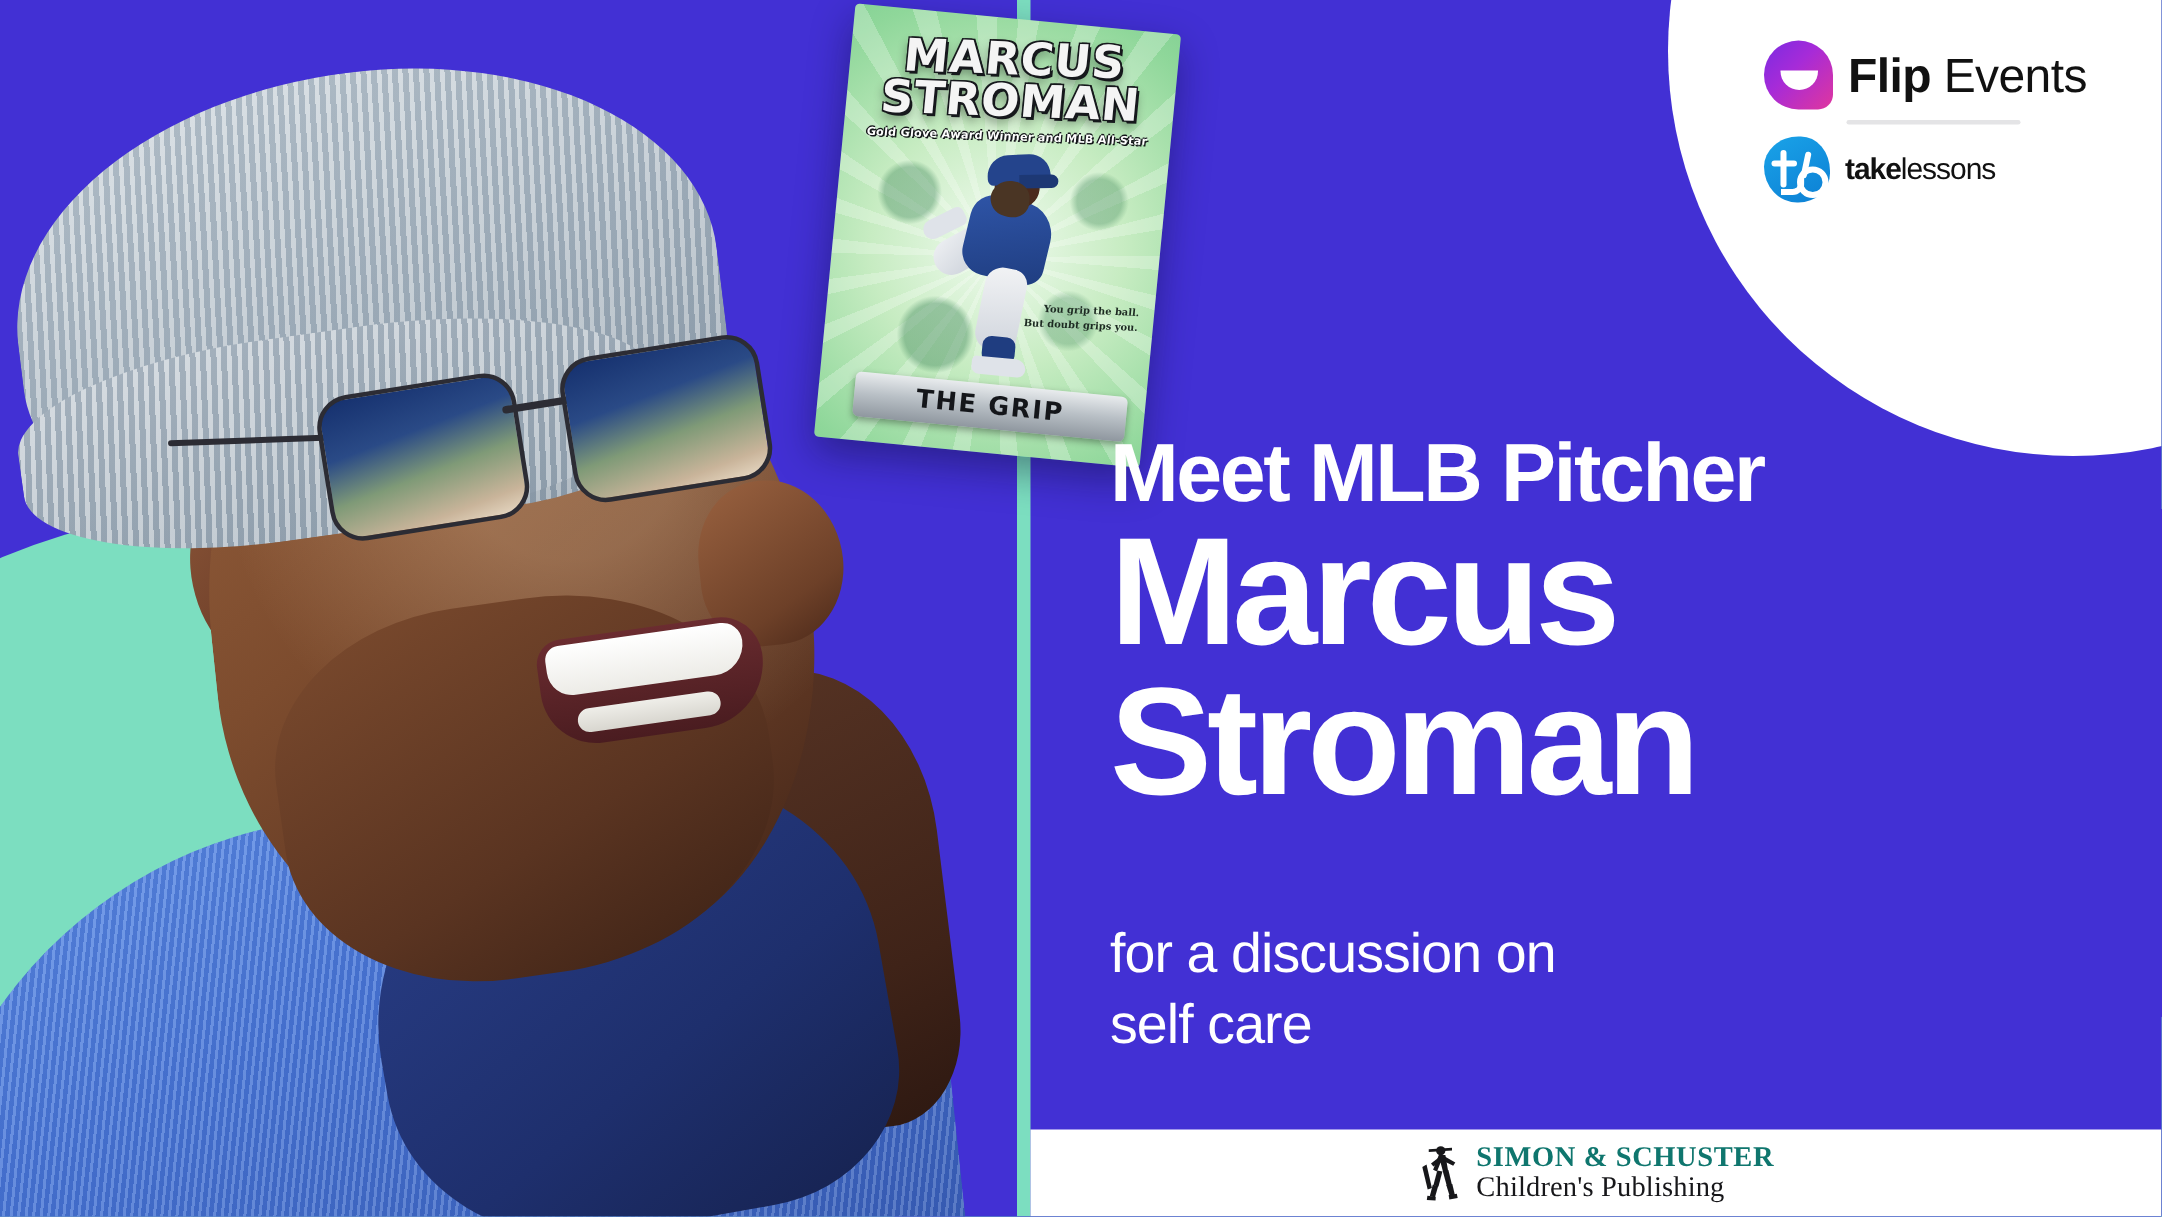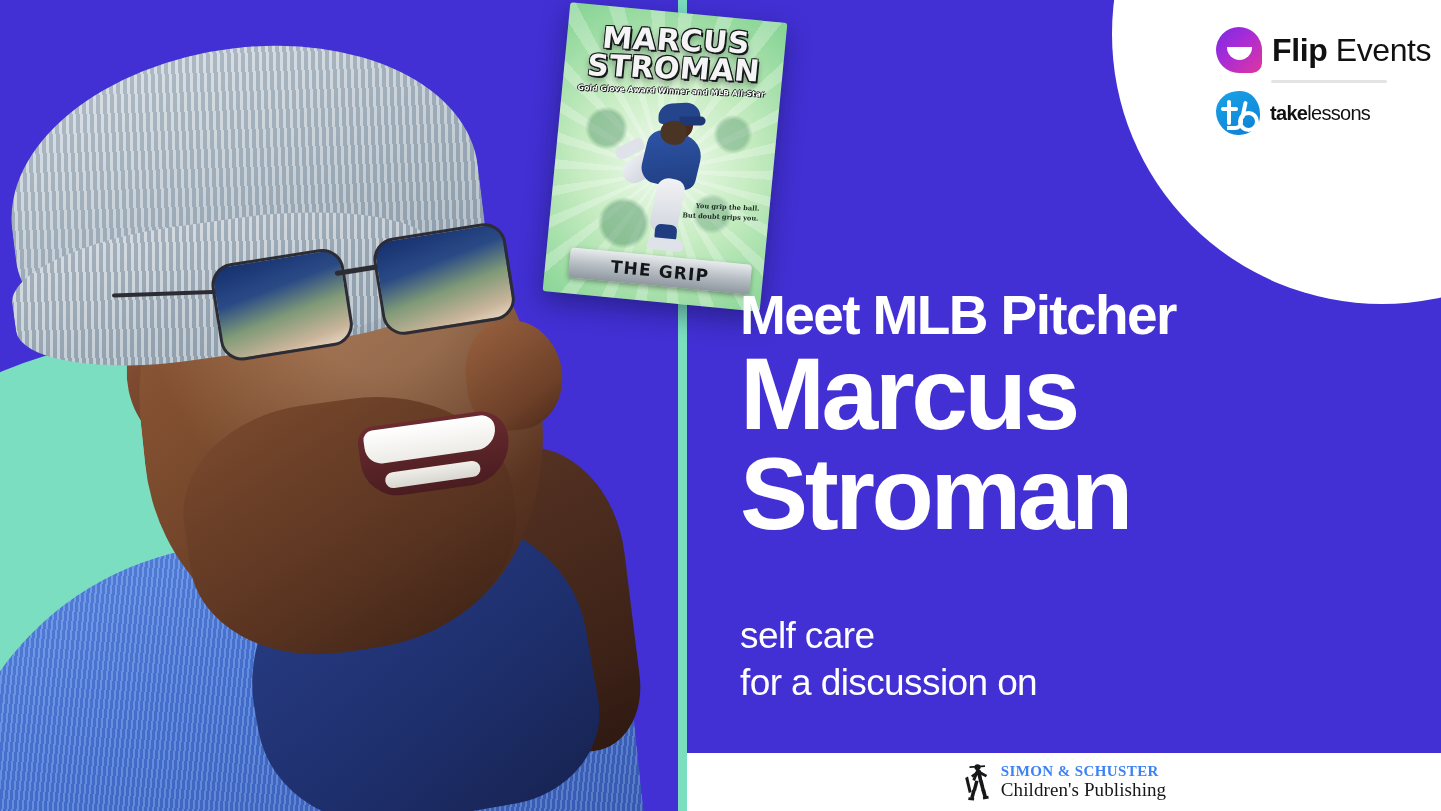--- a/index.html
+++ b/index.html
@@ -220,21 +220,21 @@
   .book-grip-band span{
     font-family:"DejaVu Sans",sans-serif;font-weight:700;font-size:17px;
     color:#14161a;letter-spacing:1.2px;
   }
 
   
   .logo-circle{
     position:absolute;left:1112px;top:-236px;width:540px;height:540px;
     border-radius:50%;background:#ffffff;
   }
-  .logo-stack{position:absolute;left:1216px;top:22px;width:225px;}
+  .logo-stack{position:absolute;left:1176px;top:22px;width:225px;}
   .logo-row{display:flex;align-items:center;gap:10px;}
   .logo-row.flip{height:56px;}
   .logo-row.tl{height:54px;}
   .flip-mark{
     width:46px;height:46px;flex:none;position:relative;
     background:linear-gradient(135deg,#7A2BE2 0%,#A62BD8 42%,#E0369E 100%);
     border-radius:50% 50% 10px 50%;
     transform:rotate(0deg);
   }
   .flip-smile{
@@ -295,22 +295,22 @@
 
   
   .footer{
     position:absolute;left:687px;top:753px;width:754px;height:58px;background:#fff;
     display:flex;align-items:center;justify-content:center;
   }
   .ss-logo{display:flex;align-items:center;gap:9px;}
   .ss-mark{width:30px;height:40px;position:relative;flex:none;}
   .ss-text{line-height:1.04;}
   .ss-line1{
-    font-family:"Liberation Serif",serif;font-weight:700;font-size:15px;
-    color:#3b82f6;letter-spacing:.4px;
+    font-family:"Liberation Serif",serif;font-weight:700;font-size:19px;
+    color:#0f766e;letter-spacing:.4px;
   }
   .ss-line2{
     font-family:"Liberation Serif",serif;font-weight:400;font-size:19px;
     color:#17171a;letter-spacing:.1px;
   }
 </style>
 </head>
 <body>
 
 <div class="stage">
@@ -402,22 +402,22 @@
 
   <div class="headline">
     <div class="h-kicker">Meet MLB Pitcher</div>
     <div class="h-name">
       <span class="ln">Marcus</span>
       <span class="ln">Stroman</span>
     </div>
   </div>
 
   <div class="subline">
+    <span class="ln">for a discussion on</span>
     <span class="ln">self care</span>
-    <span class="ln">for a discussion on</span>
   </div>
 
   <div class="footer">
     <div class="ss-logo">
       <div class="ss-mark">
         <svg viewBox="0 0 30 40" width="30" height="40" aria-hidden="true">
           <g fill="#17171a">
             <ellipse cx="15.5" cy="5.2" rx="3.1" ry="3.0"></ellipse>
             <path d="M7.5 4.2 L23 3.2 L23 5.0 L7.5 6.0 Z"></path>
             <path d="M14.2 8.0 L18.6 8.0 L20.4 18.5 L17.0 19.2 L15.4 13.0 L13.0 19.0 L10.4 17.8 Z"></path>

